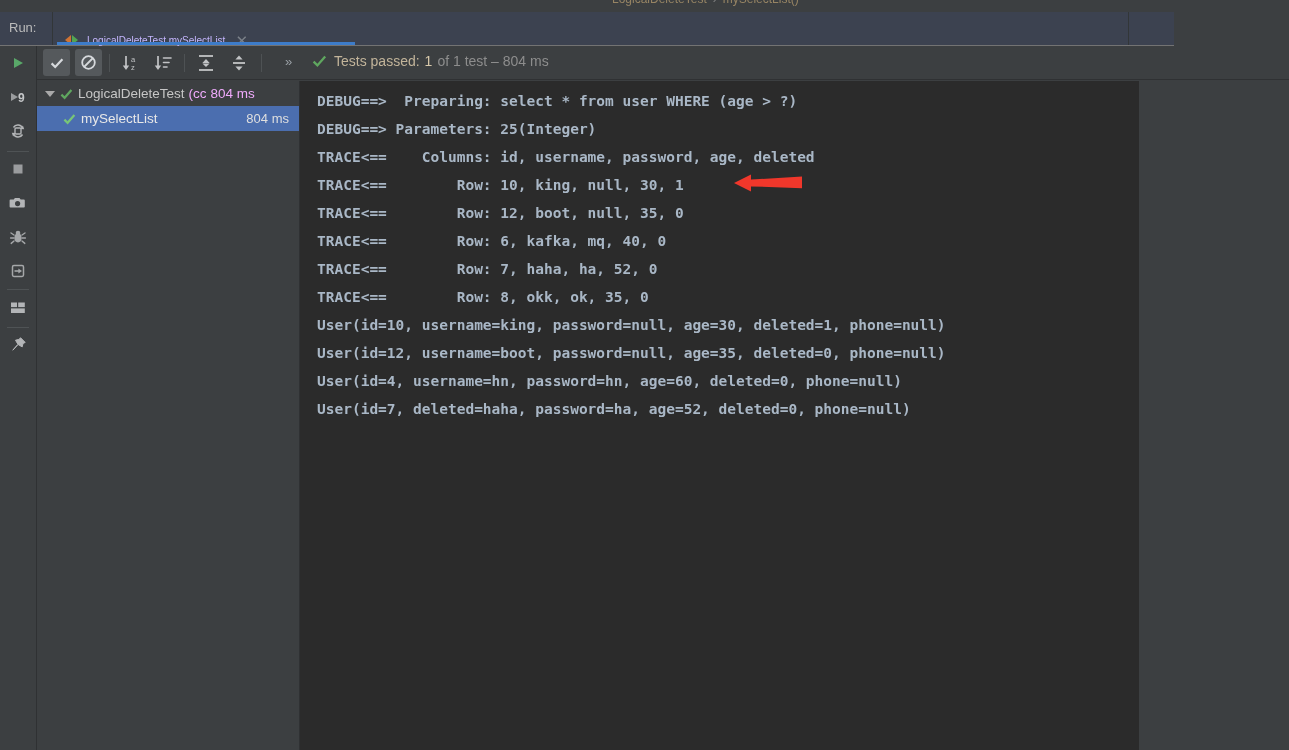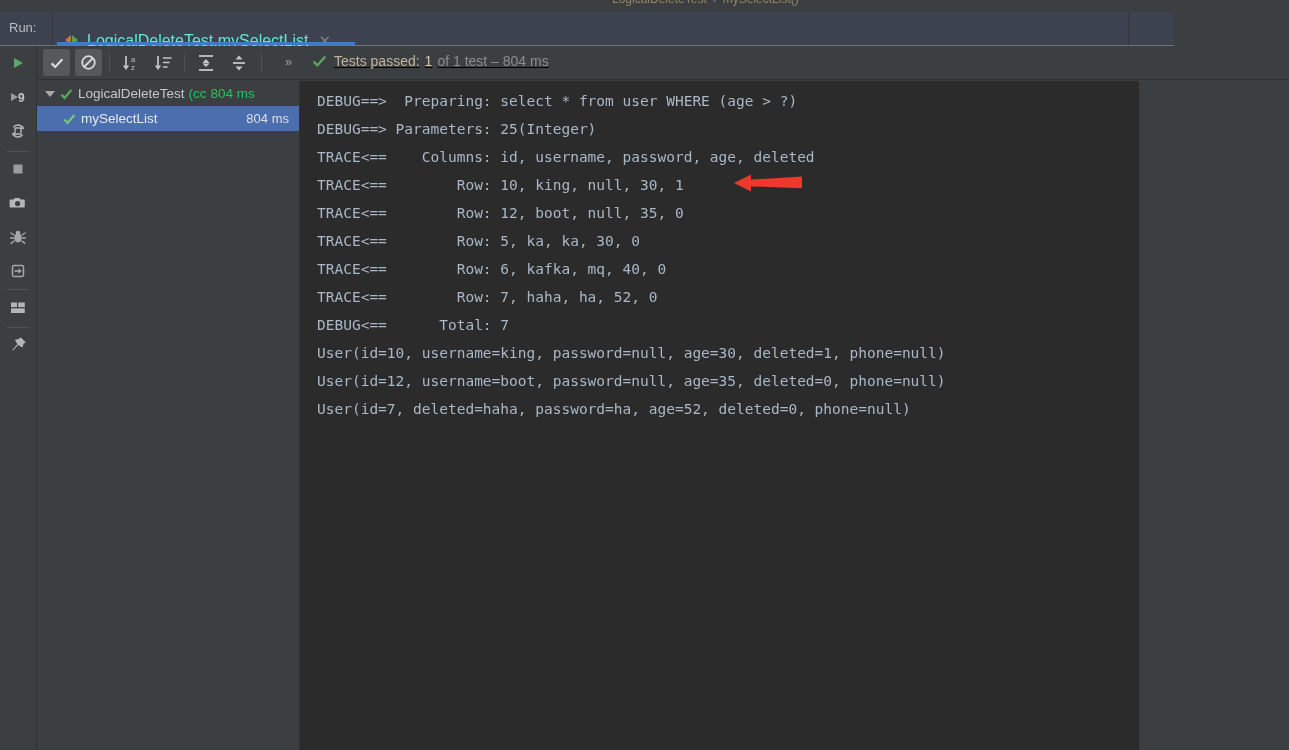--- a/index.html
+++ b/index.html
@@ -72,21 +72,21 @@
   }
   .tab-run-icon .tri-l {
     left: 0;
     border-right: 6px solid #cf7334;
   }
   .tab-run-icon .tri-r {
     left: 7px;
     border-left: 6px solid #52a552;
   }
   .tab-title {
-    font-size: 16px; color: #5eead4;
+    font-size: 10px; color: #c4b5fd;
     white-space: nowrap;
   }
   .tab-close {
     margin-left: 10px;
     font-size: 15px; color: #7b8189;
     line-height: 1;
   }
   .tab-underline {
     position: absolute; left: 57px; top: 42px;
     width: 298px; height: 3px;
@@ -135,21 +135,20 @@
   .tb-more {
     position: absolute; top: 8px;
     font-size: 13px; color: #9aa0a6;
     letter-spacing: -1px;
   }
   .tests-status {
     position: absolute; top: 7px;
     display: flex; align-items: center;
     font-size: 14px;
     white-space: nowrap;
-    text-decoration: underline;
   }
   .tests-status .chk { margin-right: 7px; display: flex; }
   .ts-main  { color: #c2b49a; }
   .ts-count { color: #d8c9ab; }
   .ts-dim   { color: #8d8d8d; padding-left: 5px; }
 
   
   .tree {
     position: absolute; left: 37px; top: 81px;
     width: 263px; height: 669px;
@@ -170,32 +169,33 @@
   .tw-arrow {
     width: 0; height: 0;
     margin: 0 5px 0 8px;
     border-left: 5px solid transparent;
     border-right: 5px solid transparent;
     border-top: 6px solid #a9a9a9;
   }
   .tree-row .ok { display: flex; margin-right: 5px; }
   .tree-label   { color: #c6c6c6; }
   .tree-label.sel { color: #e8e8e8; }
-  .tree-sub     { color: #22c55e; padding-left: 4px; }
+  .tree-sub     { color: #f0abfc; padding-left: 4px; }
   .tree-time-right {
     position: absolute; right: 10px;
     color: #dfdfdf; font-size: 13px;
   }
 
   
   .console {
     position: absolute; left: 300px; top: 81px;
     width: 839px; height: 669px;
     background: #2b2b2b;
     overflow: hidden;
+    font-weight: bold;
   }
   .console-inner {
     padding: 6px 0 0 17px;
   }
   .cline {
     height: 28px;
     line-height: 28px;
     font-family: "DejaVu Sans Mono", monospace;
     font-size: 14.5px;
     color: #a9b7c6;
@@ -414,26 +414,26 @@
     </div>
   </div>
 
   <div class="console">
     <div class="console-inner" id="console-lines">
         <div class="cline">DEBUG==&gt;  Preparing: select * from user WHERE (age &gt; ?)</div>
         <div class="cline">DEBUG==&gt; Parameters: 25(Integer)</div>
         <div class="cline">TRACE&lt;==    Columns: id, username, password, age, deleted</div>
         <div class="cline">TRACE&lt;==        Row: 10, king, null, 30, 1</div>
         <div class="cline">TRACE&lt;==        Row: 12, boot, null, 35, 0</div>
-        <div class="cline">TRACE&lt;==        Row: 5, ka, ka, 30, 0</div>
         <div class="cline">TRACE&lt;==        Row: 6, kafka, mq, 40, 0</div>
         <div class="cline">TRACE&lt;==        Row: 7, haha, ha, 52, 0</div>
-        <div class="cline">DEBUG&lt;==      Total: 7</div>
+        <div class="cline">TRACE&lt;==        Row: 8, okk, ok, 35, 0</div>
         <div class="cline">User(id=10, username=king, password=null, age=30, deleted=1, phone=null)</div>
         <div class="cline">User(id=12, username=boot, password=null, age=35, deleted=0, phone=null)</div>
+        <div class="cline">User(id=4, username=hn, password=hn, age=60, deleted=0, phone=null)</div>
         <div class="cline">User(id=7, deleted=haha, password=ha, age=52, deleted=0, phone=null)</div>
       </div>
   </div>
 
   <svg class="arrow" viewBox="0 0 68 22">
     <polygon points="0,11 17,2.5 17,7.6 68,4.4 68,16.2 17,14.4 17,19.5" fill="#f0372b"></polygon>
   </svg>
 
 </div>
 

